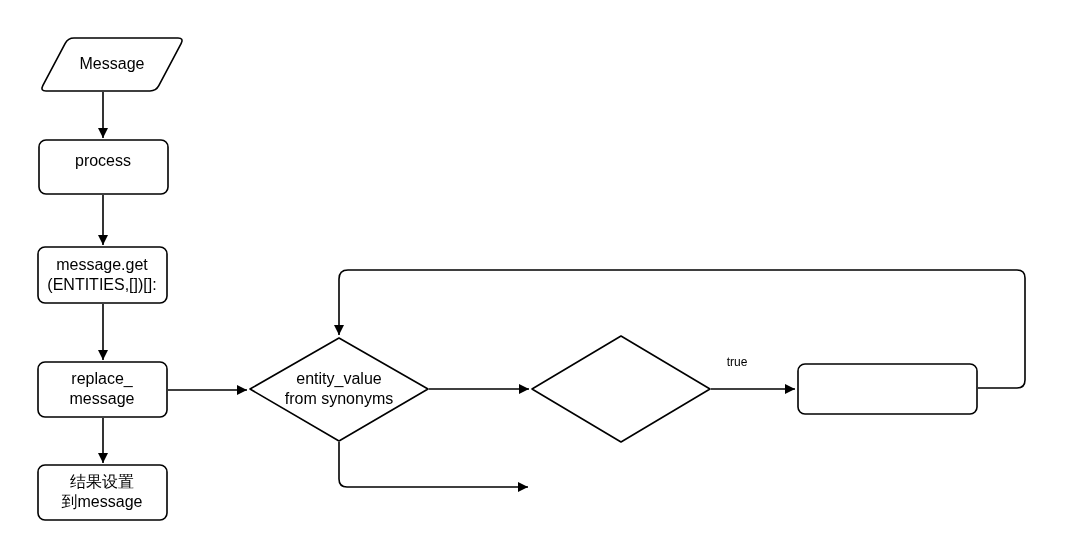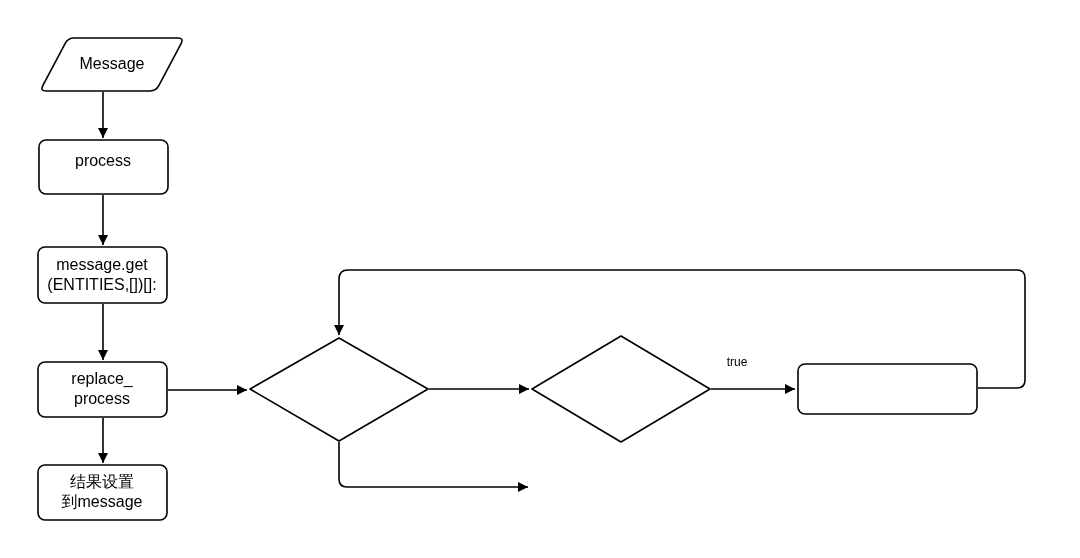--- a/index.html
+++ b/index.html
@@ -80,19 +80,21 @@
     <polygon class="shape" stroke-linejoin="round" points="250,389 339,338 428,389 339,441"></polygon>
     <polygon class="shape" stroke-linejoin="round" points="532,389 621,336 710,389 621,442"></polygon>
     <rect class="shape" x="798" y="364" width="179" height="50" rx="7" ry="7"></rect>
   </svg>
 
   <div class="node-label" style="left:112px; top:64px;">Message</div>
   <div class="node-label" style="left:103px; top:161px;">process</div>
   <div class="node-label" style="left:102px; top:275px;">message.get
 (ENTITIES,[])[]:</div>
   <div class="node-label" style="left:102px; top:389px;">replace_
-process</div>
+message</div>
   <div class="node-label" style="left:102px; top:492px;">结果设置
 到message</div>
+  <div class="node-label" style="left:339px; top:389px;">entity_value
+from synonyms</div>
 
   <div class="edge-label" style="left:737px; top:362px;">true</div>
 
 </div>
 
 </body></html>

